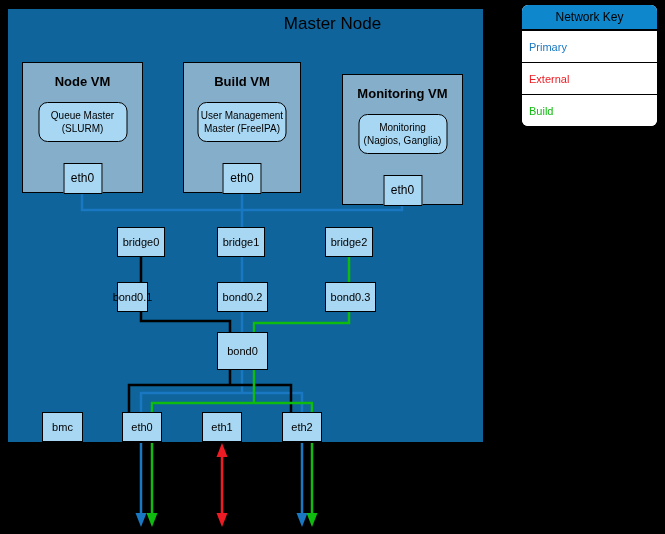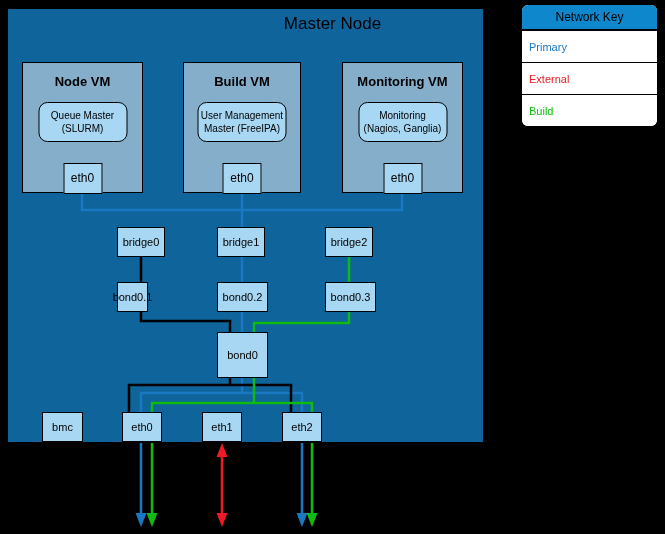--- a/index.html
+++ b/index.html
@@ -108,38 +108,38 @@
 
   <div class="vm" style="left:183px;width:118px;">
     <div class="vm-title">Build VM</div>
     <div class="service">
       <span>User Management</span>
       <span>Master (FreeIPA)</span>
     </div>
     <div class="vm-eth">eth0</div>
   </div>
 
-  <div class="vm" style="left:342px;width:121px;">
+  <div class="vm" style="left:342px;width:121px;margin-top:12px;">
     <div class="vm-title">Monitoring VM</div>
     <div class="service">
       <span>Monitoring</span>
       <span>(Nagios, Ganglia)</span>
     </div>
     <div class="vm-eth">eth0</div>
   </div>
 
   <div class="node" style="left:117px;top:227px;width:48px;height:30px;">bridge0</div>
   <div class="node" style="left:217px;top:227px;width:48px;height:30px;">bridge1</div>
   <div class="node" style="left:325px;top:227px;width:48px;height:30px;">bridge2</div>
 
   <div class="node" style="left:117px;top:282px;width:31px;height:30px;">bond0.1</div>
   <div class="node" style="left:217px;top:282px;width:51px;height:30px;">bond0.2</div>
   <div class="node" style="left:325px;top:282px;width:51px;height:30px;">bond0.3</div>
 
-  <div class="node" style="left:217px;top:332px;width:51px;height:46px;">bond0</div>
+  <div class="node" style="left:217px;top:332px;width:51px;height:38px;">bond0</div>
 
   <div class="node" style="left:42px;top:412px;width:41px;height:30px;">bmc</div>
   <div class="node" style="left:122px;top:412px;width:40px;height:30px;">eth0</div>
   <div class="node" style="left:202px;top:412px;width:40px;height:30px;">eth1</div>
   <div class="node" style="left:282px;top:412px;width:40px;height:30px;">eth2</div>
 
   <div id="legend">
     <div id="legend-header">Network Key</div>
     <div class="legend-row c-primary">Primary</div>
     <div class="legend-row c-external">External</div>

